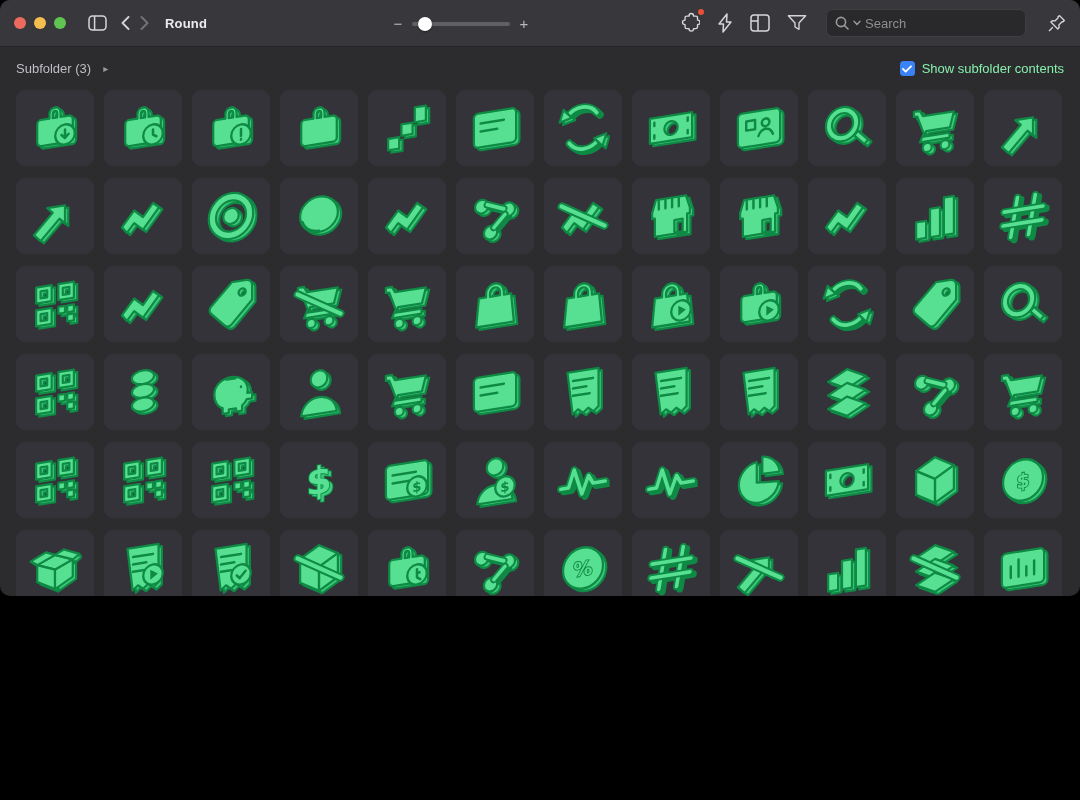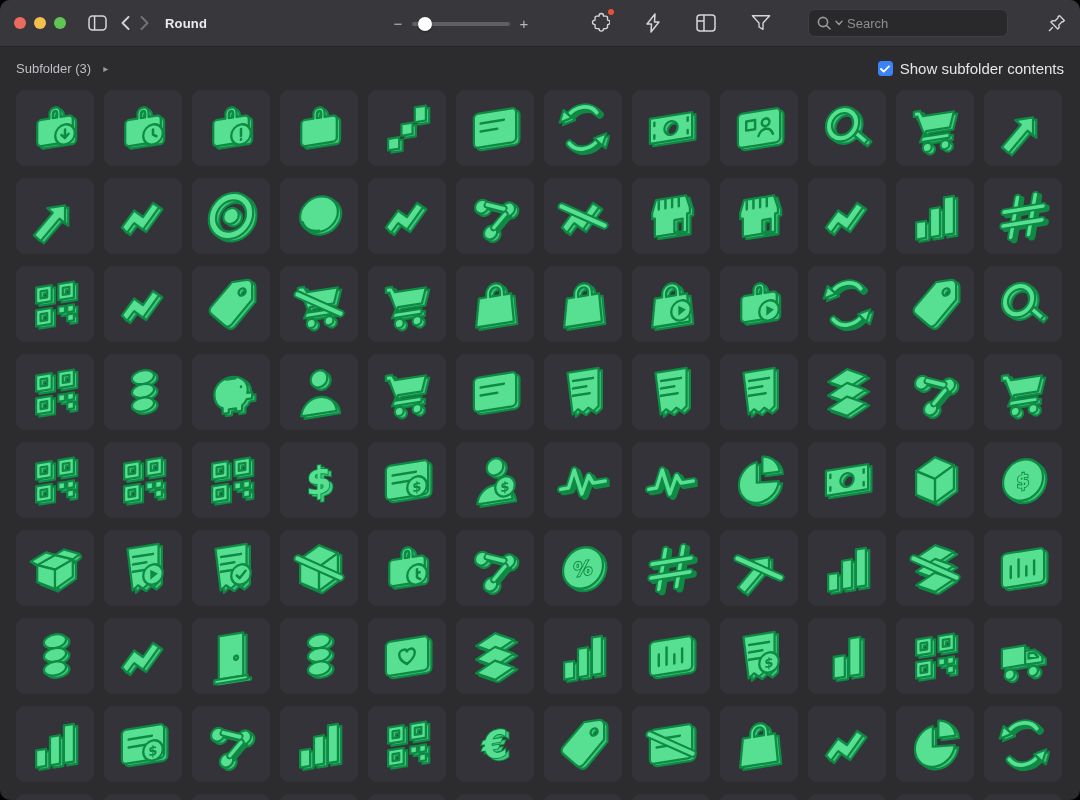--- a/index.html
+++ b/index.html
@@ -4,57 +4,57 @@
 <style>
   :root{
     --green-main:#58E092; --green-side:#3CC97B; --green-outline:#0E8A45;
     --tile-bg:#343339; --content-bg:#2C2B2E; --toolbar-bg:#38373B;
     --checkbox-blue:#3B82F7; --notification-red:#E8503A;
     --traffic-red:#EC6A5E; --traffic-yellow:#F5BF4F; --traffic-green:#61C554;
     --icon-gray:#D6D6D8; --text-primary:#ECECEE; --text-secondary:#BFBFC4;
   }
   *{box-sizing:border-box;margin:0;padding:0}
   html,body{background:#000;font-family:"Liberation Sans",sans-serif}
-  .window{width:1080px;height:800px;border-radius:10px;overflow:hidden;
+  .window{width:1080px;height:596px;border-radius:10px;overflow:hidden;
     background:var(--content-bg);position:relative}
   
   .toolbar{height:47px;background:var(--toolbar-bg);display:flex;align-items:center;
     padding:0 14px;position:relative;border-bottom:1px solid #242327}
   .lights{display:flex;gap:8px;align-items:center}
   .light{width:12px;height:12px;border-radius:50%}
   .light.r{background:var(--traffic-red)} .light.y{background:var(--traffic-yellow)} .light.g{background:var(--traffic-green)}
   .tb-icon{display:flex;align-items:center;justify-content:center;color:var(--icon-gray);position:relative}
   .sidebar-toggle{margin-left:22px}
   .chev{margin-left:14px}
   .chev.fwd{opacity:.38;margin-left:10px}
   .win-title{margin-left:16px;font-size:13px;font-weight:700;color:var(--text-primary);letter-spacing:.2px}
   .zoom-slider{position:absolute;left:392px;top:0;height:47px;display:flex;align-items:center;gap:8px}
   .zs-btn{color:#b9b9bd;font-size:15px;width:12px;text-align:center;user-select:none}
   .zs-track{width:98px;height:4px;border-radius:2px;background:#606064;position:relative}
   .zs-thumb{width:14px;height:14px;border-radius:50%;background:#fff;position:absolute;top:-5px;
     box-shadow:0 1px 2px rgba(0,0,0,.4)}
-  .right-cluster{margin-left:auto;display:flex;align-items:center;gap:35px}
+  .right-cluster{margin-left:auto;display:flex;align-items:center;gap:17px}
   .dot-badge{position:absolute;top:-3px;right:-4px;width:6px;height:6px;border-radius:50%;background:var(--notification-red)}
   .search-field{width:200px;height:28px;border-radius:7px;background:#29282B;border:1px solid #3F3E42;
     display:flex;align-items:center;padding:0 8px;gap:4px;margin-left:2px}
   .search-field input{flex:1;background:transparent;border:0;outline:none;color:#e8e8ea;
     font-size:13px;font-family:"Liberation Sans",sans-serif}
   .search-field input::placeholder{color:#8E8E93}
   .pin{margin-left:5px}
   
   .subheader{height:43px;display:flex;align-items:center;justify-content:space-between;padding:0 16px}
   .folder-label{font-size:13px;color:var(--text-secondary);display:flex;align-items:center;gap:12px}
   .disclosure{font-size:10px;color:#9A9A9E}
   .show-sub{display:flex;align-items:center;gap:7px}
   .checkbox{width:15px;height:15px;border-radius:3.5px;background:#5a5a5e;display:flex;
     align-items:center;justify-content:center}
   .checkbox.on{background:var(--checkbox-blue)}
   .checkbox svg{display:none}
   .checkbox.on svg{display:block}
-  .show-sub-label{font-size:15px;color:#e5e5e5}
+  .show-sub-label{font-size:13px;color:#86efac}
   
   .grid{margin:0 16px;display:grid;grid-template-columns:repeat(12,78px);grid-auto-rows:76px;gap:12px 10px}
   .tile{background:var(--tile-bg);border-radius:9px;display:flex;align-items:center;justify-content:center;cursor:pointer}
   .glyph{width:54px;height:54px;transform:rotate(-9deg) skewX(-9deg)}
 </style>
 </head>
 <body>
 
 <div class="window">
 

